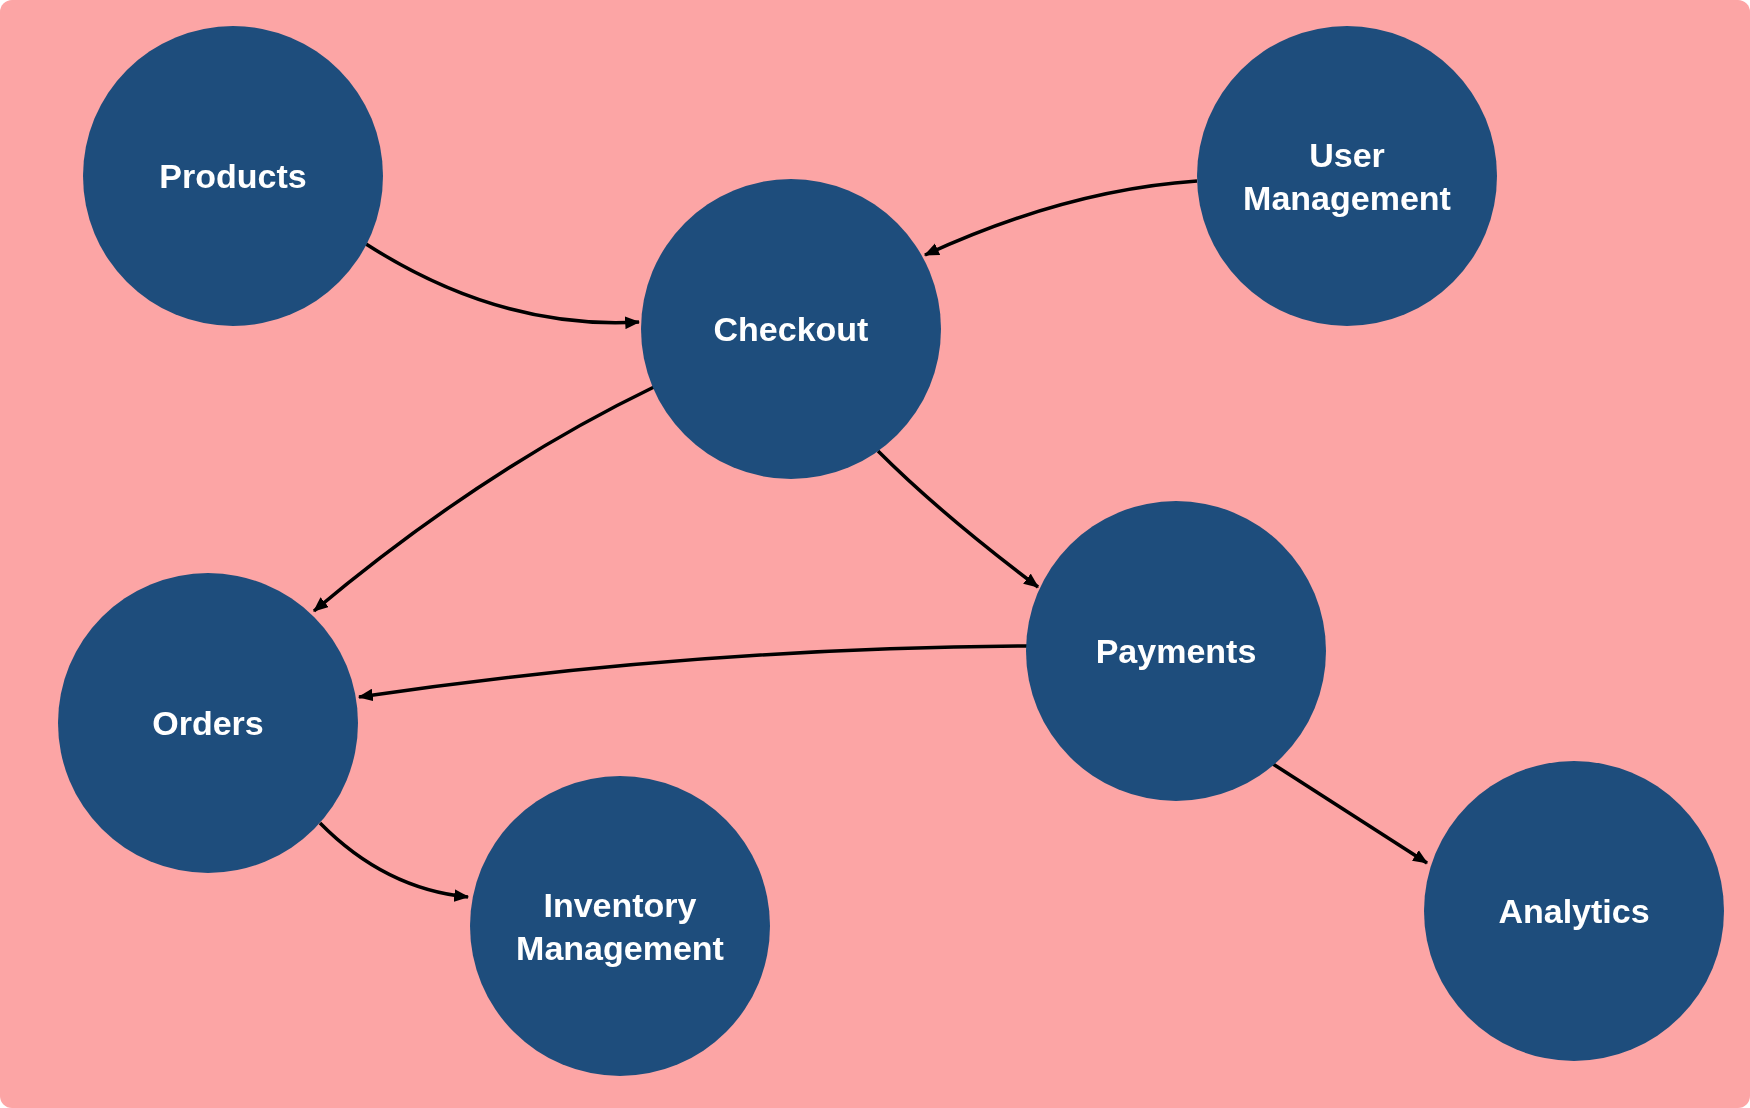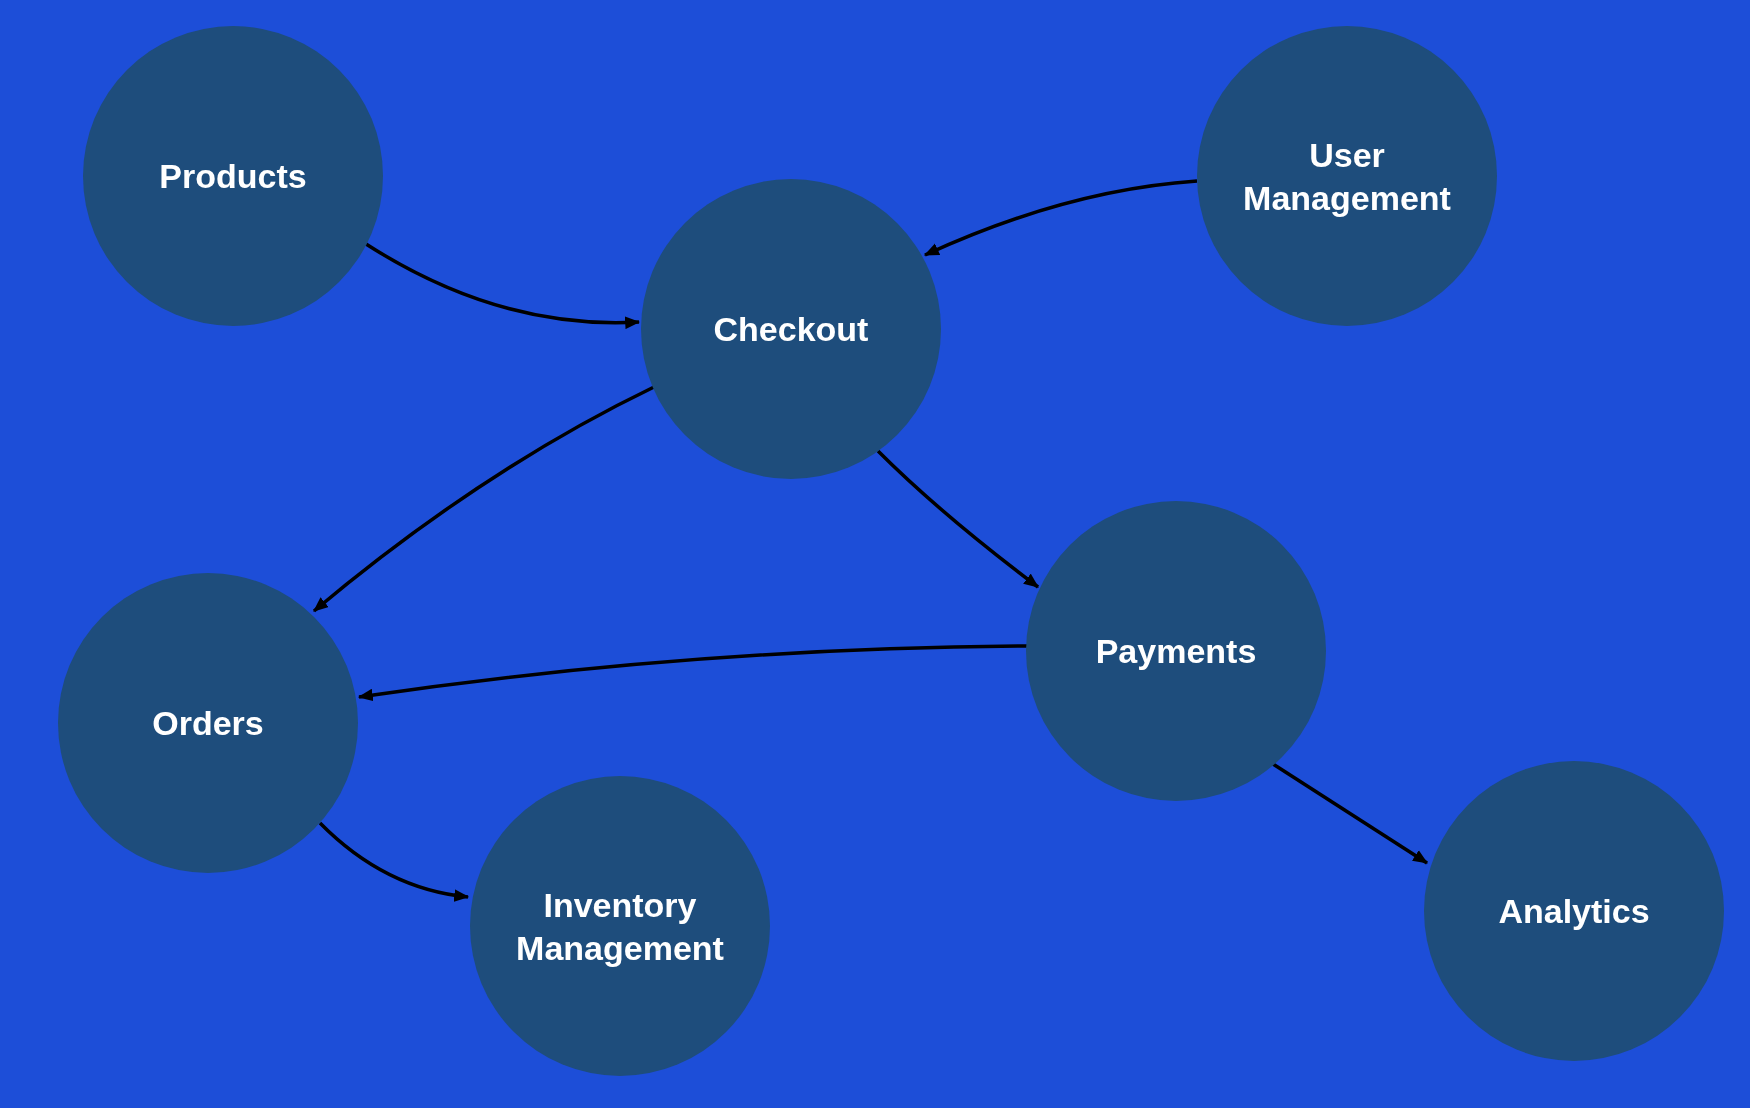--- a/index.html
+++ b/index.html
@@ -28,21 +28,21 @@
     font-family: "Liberation Sans", sans-serif;
     font-weight: 700;
     font-size: 34px;
     text-anchor: middle;
     pointer-events: none;
   }
 </style>
 </head>
 <body>
 
-<div class="canvas" style="background: #1d4ed8;">
+<div class="canvas" style="background: #fca5a5; border-radius: 12px;">
   <svg id="diagram-svg" viewBox="0 0 1750 1108" xmlns="http://www.w3.org/2000/svg">
     <defs>
       <marker id="arrowhead" markerUnits="userSpaceOnUse" markerWidth="15" markerHeight="13" viewBox="0 0 13 11" refX="12" refY="5.5" orient="auto">
         <path d="M0,0 L13,5.5 L0,11 Z" fill="#000000"></path>
       </marker>
     </defs>
     <g id="edges-layer">
         <path d="M 366 244 Q 500 330 639 322" class="edge" stroke="#000000" marker-end="url(#arrowhead)"></path>
         <path d="M 1197 181 Q 1066 190 925 255" class="edge" stroke="#000000" marker-end="url(#arrowhead)"></path>
         <path d="M 654 387 Q 482 470 314 611" class="edge" stroke="#000000" marker-end="url(#arrowhead)"></path>

